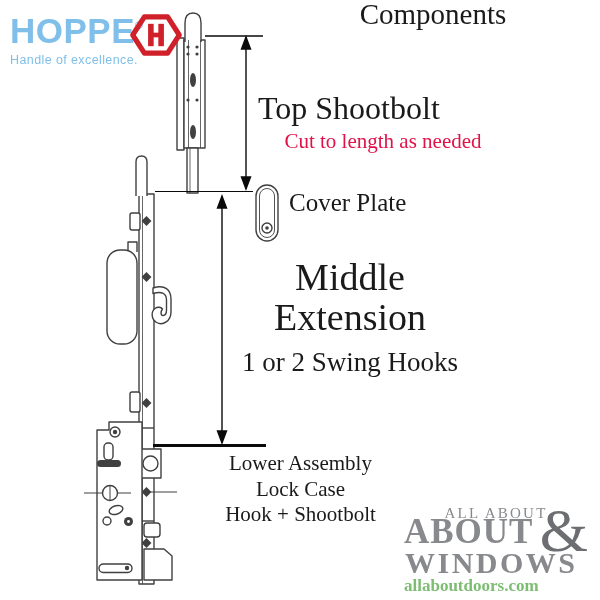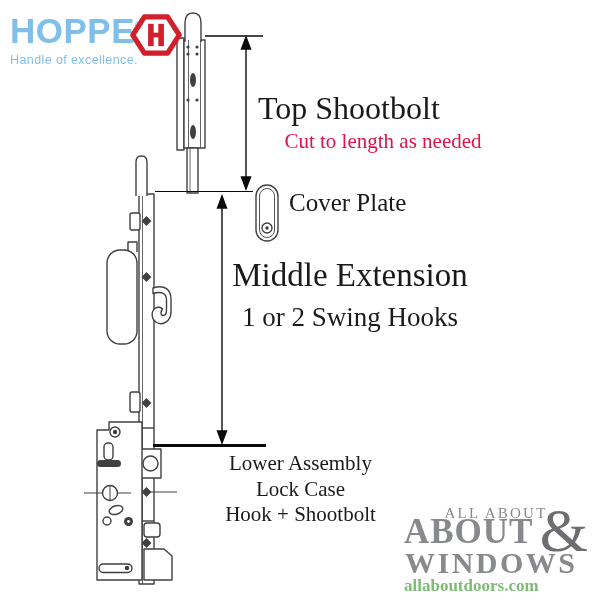--- a/index.html
+++ b/index.html
@@ -27,21 +27,21 @@
   .title-main { font-size:44px; line-height:1.05; letter-spacing:0.5px; }
   .title-sub  { font-size:29px; line-height:1.0; }
 
   
   .lbl { color:#1a1a1a; }
   .lbl-top-shootbolt { left:258px; top:90px;  width:250px; font-size:32px; }
   .lbl-cut-note      { left:253px; top:129px; width:260px; text-align:center; font-size:21px;
                        color:var(--note-red,#e01248); }
   .lbl-cover-plate   { left:289px; top:189px; width:160px; font-size:25px; }
   .mid-block         { left:225px; top:258px; width:250px; text-align:center; }
-  .lbl-middle-ext    { font-size:33px; line-height:1.05; }
+  .lbl-middle-ext    { font-size:38px; line-height:1.05; }
   .lbl-swing-hooks   { font-size:27px; margin-top:9px; }
   .low-block         { left:178px; top:451px; width:245px; text-align:center;
                        font-size:21px; line-height:1.22; }
 
   
   .dealer { left:398px; top:501px; width:190px; height:96px;
             color:var(--dealer-gray,#87898c); }
   .dealer-top { position:absolute; left:28px; top:4px; width:140px; text-align:center;
                 font-size:15px; letter-spacing:2.2px; }
   .dealer-doors { position:absolute; left:6px; top:13px; font-size:35px; font-weight:bold;
@@ -166,20 +166,21 @@
   <svg class="abs hexagon-wrap" viewBox="0 0 58 54">
     <polygon class="hexline" points="4,27 16.5,7.5 41.5,7.5 54,27 41.5,46.5 16.5,46.5" stroke-width="5.5" stroke-linejoin="round"></polygon>
     <g class="hexfill">
       <rect x="20.5" y="15" width="6" height="24"></rect>
       <rect x="31.5" y="15" width="6" height="24"></rect>
       <rect x="25.5" y="24.5" width="7" height="5"></rect>
     </g>
   </svg>
 
   <div class="abs title-block">
+    <div class="title-sub">Components</div>
   </div>
 
   <div class="abs lbl lbl-top-shootbolt">Top Shootbolt</div>
 
   <div class="abs lbl-cut-note">Cut to length as needed</div>
 
   <div class="abs lbl lbl-cover-plate">Cover Plate</div>
 
   <div class="abs lbl mid-block">
     <div class="lbl-middle-ext">Middle Extension</div>

